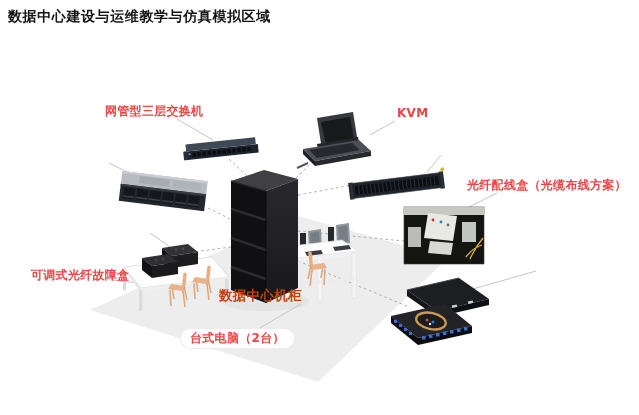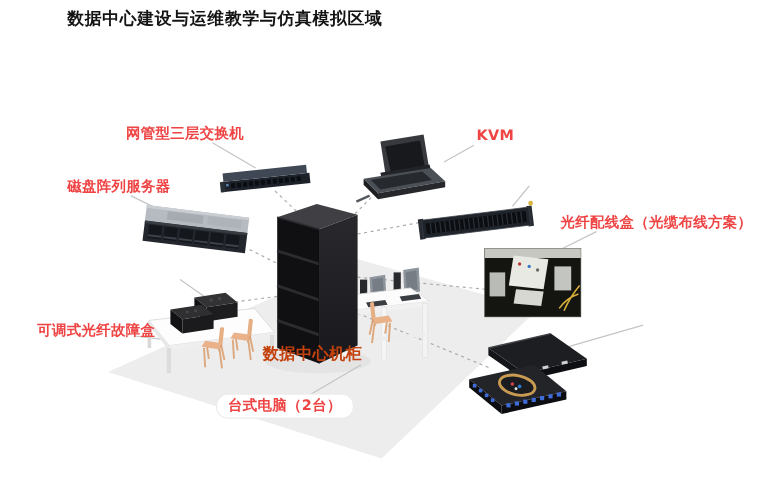--- a/index.html
+++ b/index.html
@@ -1,21 +1,21 @@
 <!DOCTYPE html>
 <html><head>
 <meta charset="utf-8">
 <style>
   html,body{margin:0;padding:0;background:#fff;}
   #canvas{position:relative;width:639px;height:415px;background:#ffffff;overflow:hidden;
           font-family:"DejaVu Sans",sans-serif;}
   #scene{position:absolute;left:0;top:0;}
   .label{position:absolute;font-weight:700;font-size:12px;line-height:1.1;color:#ef4444;
          white-space:nowrap;letter-spacing:.3px;z-index:5;}
-  .title{font-size:14px;letter-spacing:.6px;color:#141414;margin-left:48px;}
+  .title{font-size:14px;letter-spacing:.6px;color:#141414;}
   .cab-label{color:#c2410c;font-size:13.5px;}
   .pill{background:#ffffff;border-radius:9px;padding:3px 9px;box-shadow:0 0 0 1px #ececec;text-align:center;}
 </style>
 </head>
 <body>
 
 <div id="canvas">
 
   <svg id="scene" width="639" height="415" viewBox="0 0 639 415">
     <defs>
@@ -244,21 +244,20 @@
       <line x1="231" y1="181" x2="266" y2="191" stroke="#2a2a2e" stroke-width="1.4"></line>
     </g>
   </svg>
 
   <div class="label title" style="left:8px;top:9px">数据中心建设与运维教学与仿真模拟区域</div>
 
   <div class="label" style="left:105px;top:105px">网管型三层交换机</div>
 
   <div class="label" style="left:397px;top:107px">KVM</div>
 
-  <div class="label" style="left:56px;top:149px">磁盘阵列服务器</div>
 
 
   <div class="label" style="left:467px;top:179px">光纤配线盒（光缆布线方案）</div>
 
 
   <div class="label" style="left:31px;top:269px">可调式光纤故障盒</div>
 
 
   <div class="label cab-label" style="left:219px;top:288px">数据中心机柜</div>
 

